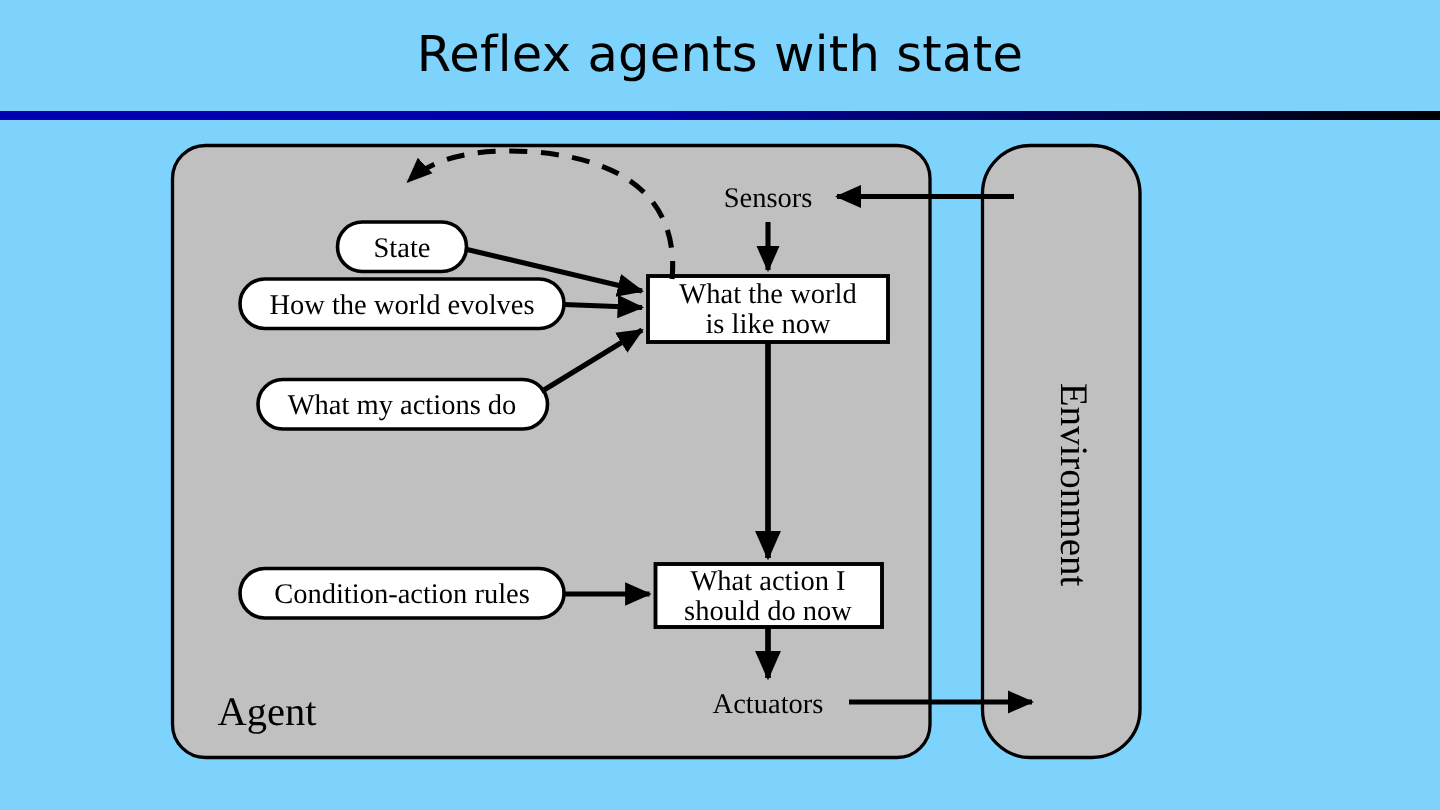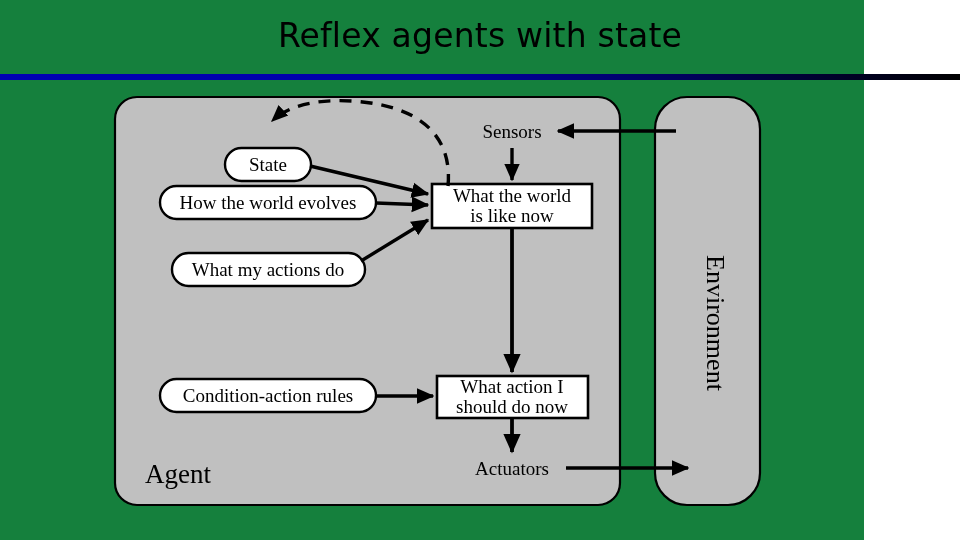--- a/index.html
+++ b/index.html
@@ -9,23 +9,23 @@
   }
   body {
     width: 960px;
     height: 540px;
     font-family: "Liberation Serif", serif;
     overflow: hidden;
     position: relative;
   }
   #slide {
     position: relative;
-    width: 864px;
+    width: 960px;
     height: 540px;
-    background: #15803d;
+    background: #7dd3fc;
   }
   #slide-title {
     position: absolute;
     left: 0;
     top: 16px;
     width: 960px;
     text-align: center;
     font-family: "DejaVu Sans", sans-serif;
     font-size: 33px;
     font-weight: 400;

